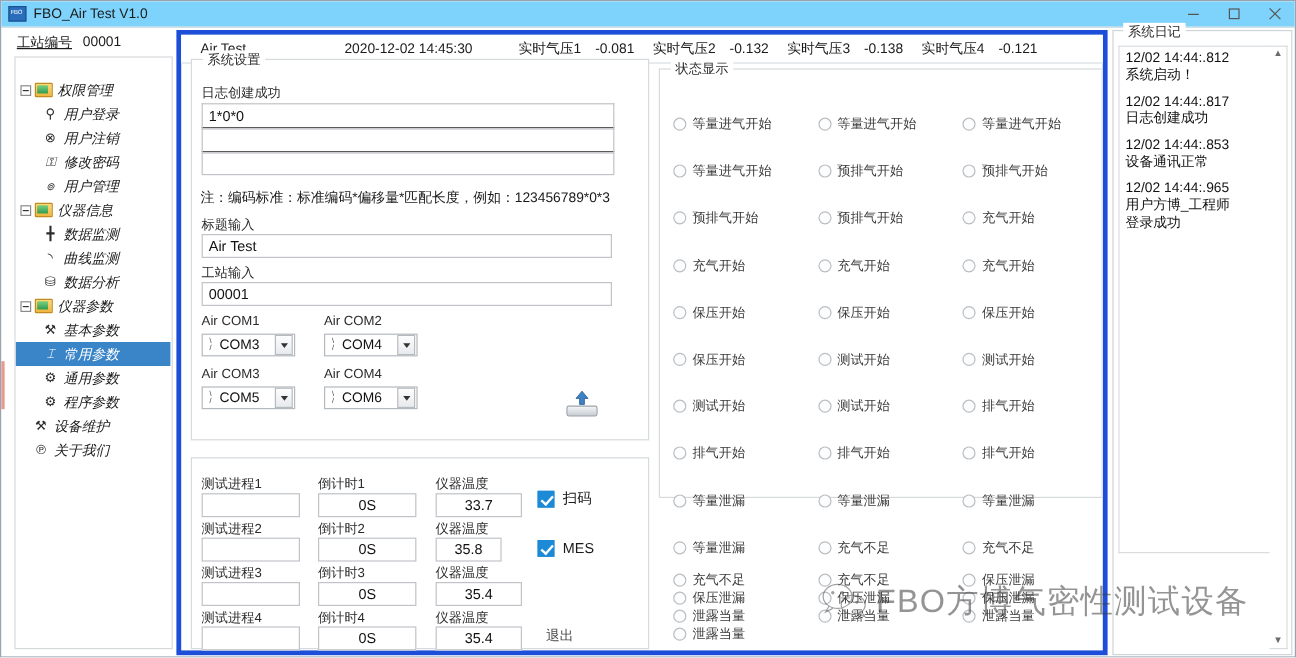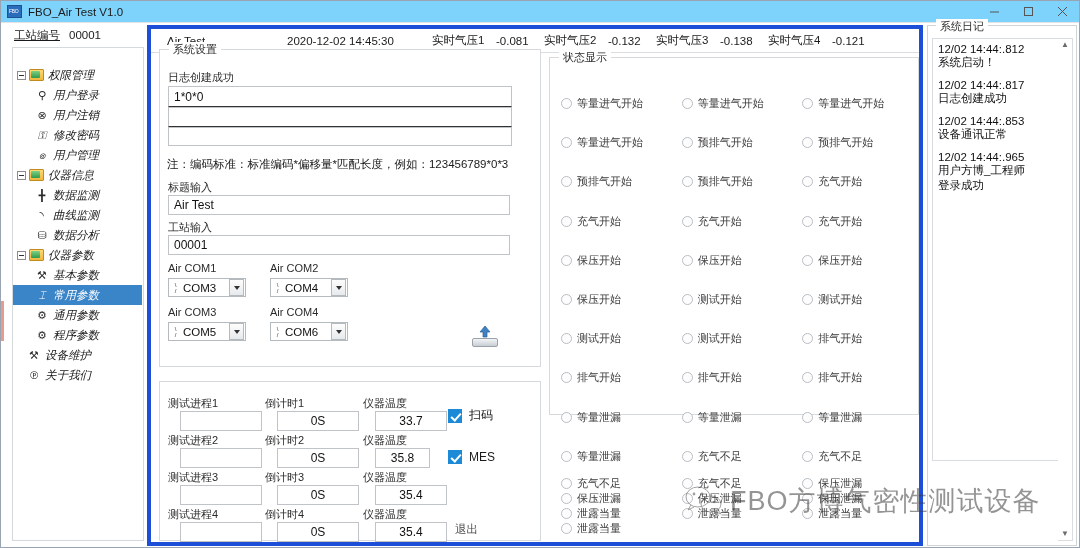--- a/index.html
+++ b/index.html
@@ -120,21 +120,21 @@
   #gb-sys { left: 8px; top: 20px; width: 382px; height: 318px; }
   #gb-prog { left: 8px; top: 352px; width: 382px; height: 160px; }
   #gb-status { left: 398px; top: 28px; width: 370px; height: 358px; }
 
   .fld-label { font-size: 11px; color: #2b2b2b; }
   .textbox {
     border: 1px solid #c0c4c8; background: #ffffff; height: 20px;
     font-size: 12px; color: #111; display: flex; align-items: center;
     padding-left: 5px; overflow: hidden; white-space: nowrap; text-align: right;
   }
-  .textbox.center { justify-content: center; padding-left: 0; margin-left: 12px; }
+  .textbox.center { justify-content: center; padding-left: 0; }
   .note { font-size: 11.5px; color: #1a1a1a; white-space: nowrap; }
 
   
   .combo {
     border: 1px solid #b5babf; background: #ffffff; height: 19px; width: 78px;
     display: flex; align-items: center; font-size: 11.5px; color: #111;
     position: relative;
   }
   .combo .cicon {
     width: 13px; height: 100%; display: flex; align-items: center; justify-content: center;

